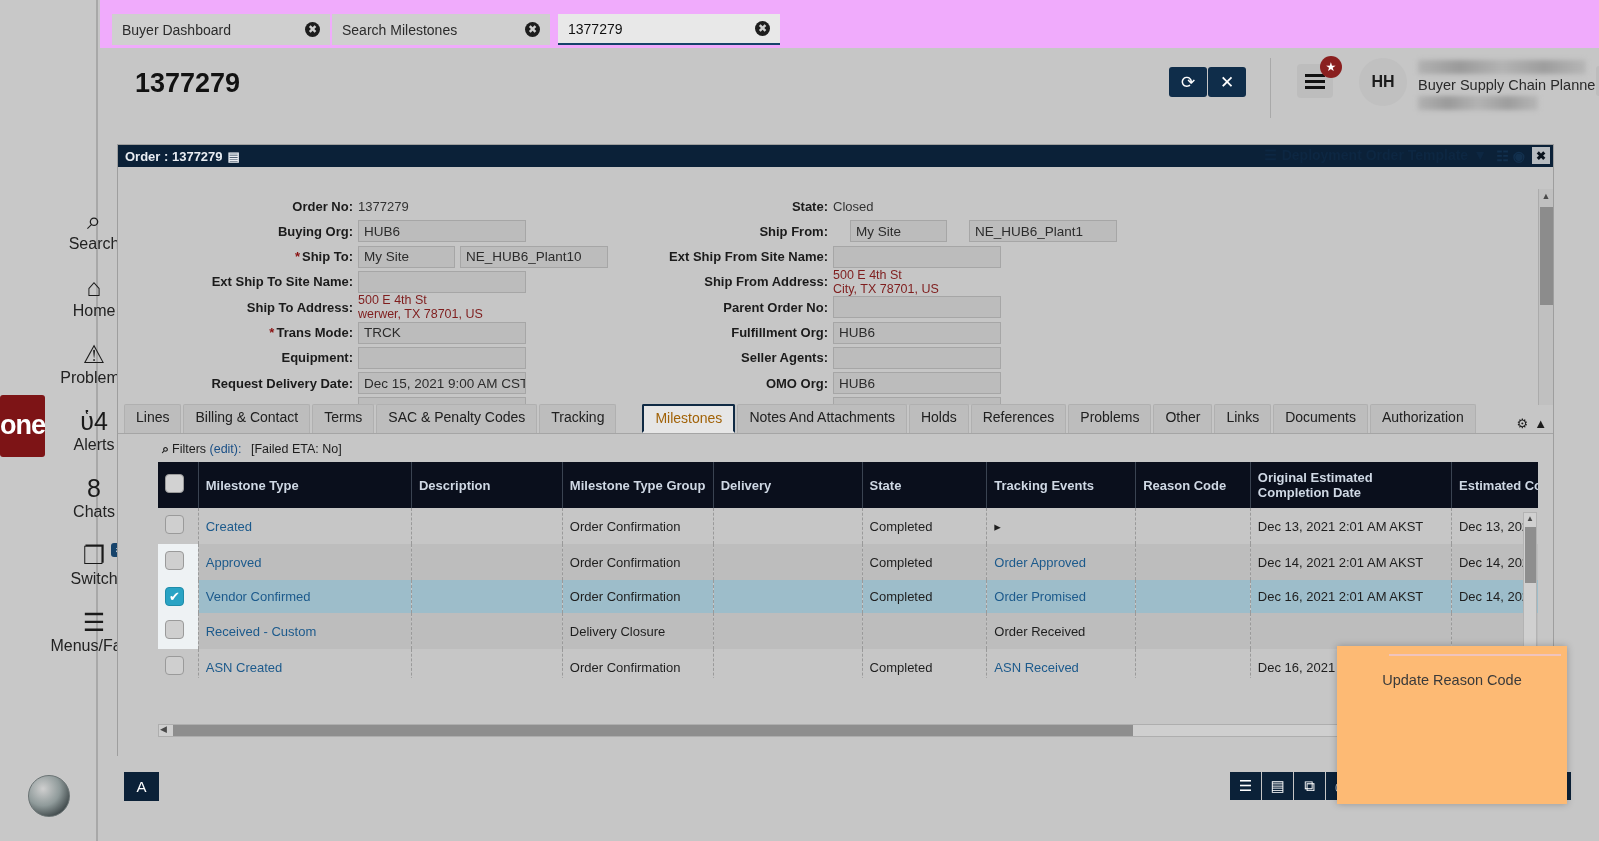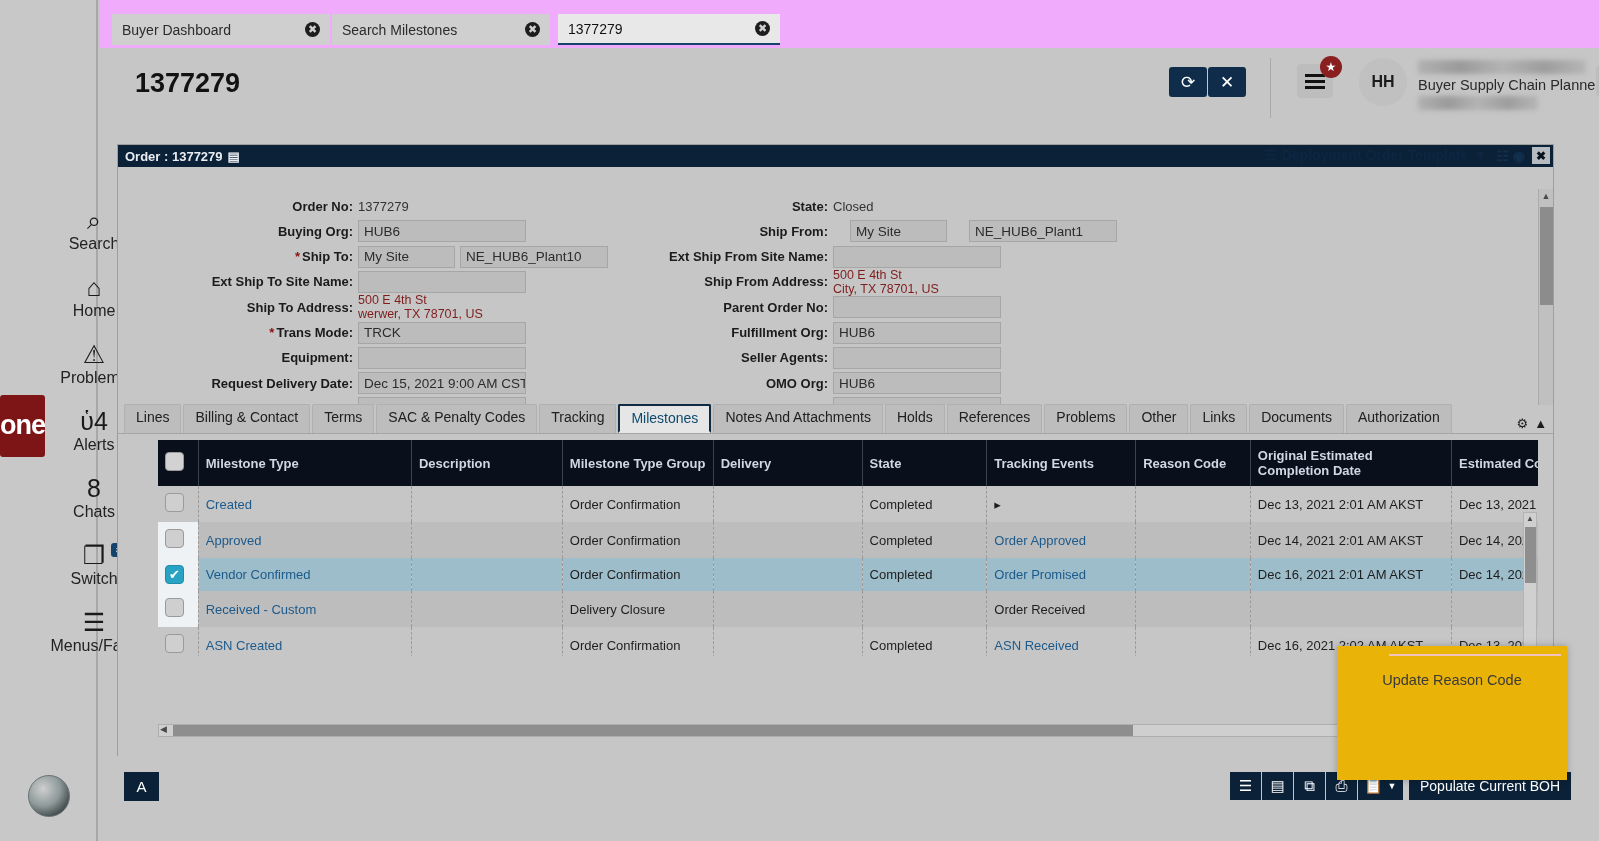--- a/index.html
+++ b/index.html
@@ -139,21 +139,21 @@
   
   #tabrow {
     position: relative; height: 28px; background: #c6c6c6; padding-left: 6px;
     display: flex; align-items: flex-end; gap: 5px;
   }
   .dtab {
     background: #bdbdbd; border: 1px solid #b0b0b0; border-bottom: none;
     padding: 4px 11px 5px; font-size: 14px; color: #202020; border-radius: 2px 2px 0 0;
     white-space: nowrap;
   }
-  .dtab.active { background: #e6e6e6; border: 2px solid #102a44; border-bottom: 2px solid #e6e6e6; color: #0c4a6e; }
+  .dtab.active { background: #e6e6e6; border: 2px solid #102a44; border-bottom: 2px solid #e6e6e6; color: #a16207; margin-left: 24px; }
   #tabrow-right { position: absolute; right: 6px; bottom: 2px; display: flex; gap: 6px; align-items: center; }
   .tab-ico { font-size: 13px; color: #1d1d1d; }
 
   
   #grid-wrap {
     position: relative; height: 318px; background: #c6c6c6;
     border-top: 1px solid #a5a5a5; padding: 6px 8px 0 40px;
   }
   #filters { font-size: 12.5px; color: #1c1c1c; padding: 2px 0 5px 4px; }
   #filters .flink { color: #1a4f86; }
@@ -204,22 +204,22 @@
     display: flex; align-items: center; justify-content: center; padding: 0 11px; white-space: nowrap;
   }
   #btn-recompute { right: 282px; background: #4a8391; color: #dfeaee; }
   #btn-refresh   { right: 207px; background: #061423; color: #ffffff; }
   #btn-export    { right: 100px; background: #0d6478; color: #ffffff; }
   #btn-actions   { right: 3px;   background: #0f3350; color: #ffffff; }
   #btn-actions .car { margin-left: 9px; font-size: 10px; }
 
   
   #popup {
-    position: absolute; left: 1337px; top: 646px; width: 230px; height: 134px;
-    background: #eab308; box-shadow: 0 0 7px rgba(0,0,0,.25); z-index: 40;
+    position: absolute; left: 1337px; top: 646px; width: 230px; height: 158px;
+    background: #fdba74; box-shadow: 0 0 7px rgba(0,0,0,.25); z-index: 40;
   }
   #popup .pitem {
     position: absolute; top: 26px; left: 0; width: 100%; text-align: center;
     font-size: 14.5px; color: #3a3a3a;
   }
   #popup .pline { position: absolute; top: 8px; left: 52px; width: 172px; height: 2px; background: #f0c4bd; }
 
   
   #bottombar { position: absolute; left: 117px; top: 762px; width: 1482px; height: 60px; background: #c6c6c6; }
   .bb-ico {
@@ -435,20 +435,25 @@
         <div class="dtab"><span>Documents</span></div>
         <div class="dtab"><span>Authorization</span></div>
       </div>
     <div id="tabrow-right">
       <span class="tab-ico">⚙</span>
       <span class="tab-ico">▲</span>
     </div>
   </div>
 
   <div id="grid-wrap">
+    <div id="filters">
+      <span class="fsearch">⌕</span><span>Filters</span>
+      <span class="flink">(edit):</span>
+      <span style="margin-left:6px">[Failed ETA: No]</span>
+    </div>
 
     <div id="grid-scroll">
       <table class="grid">
         <thead>
             <tr id="grid-head">
               <th class="c-check"><span class="cbox hdr"></span></th>
               <th style="width:212px"><span>Milestone Type</span></th>
               <th style="width:150px"><span>Description</span></th>
               <th style="width:150px"><span>Milestone Type Group</span></th>
               <th style="width:148px"><span>Delivery</span></th>

